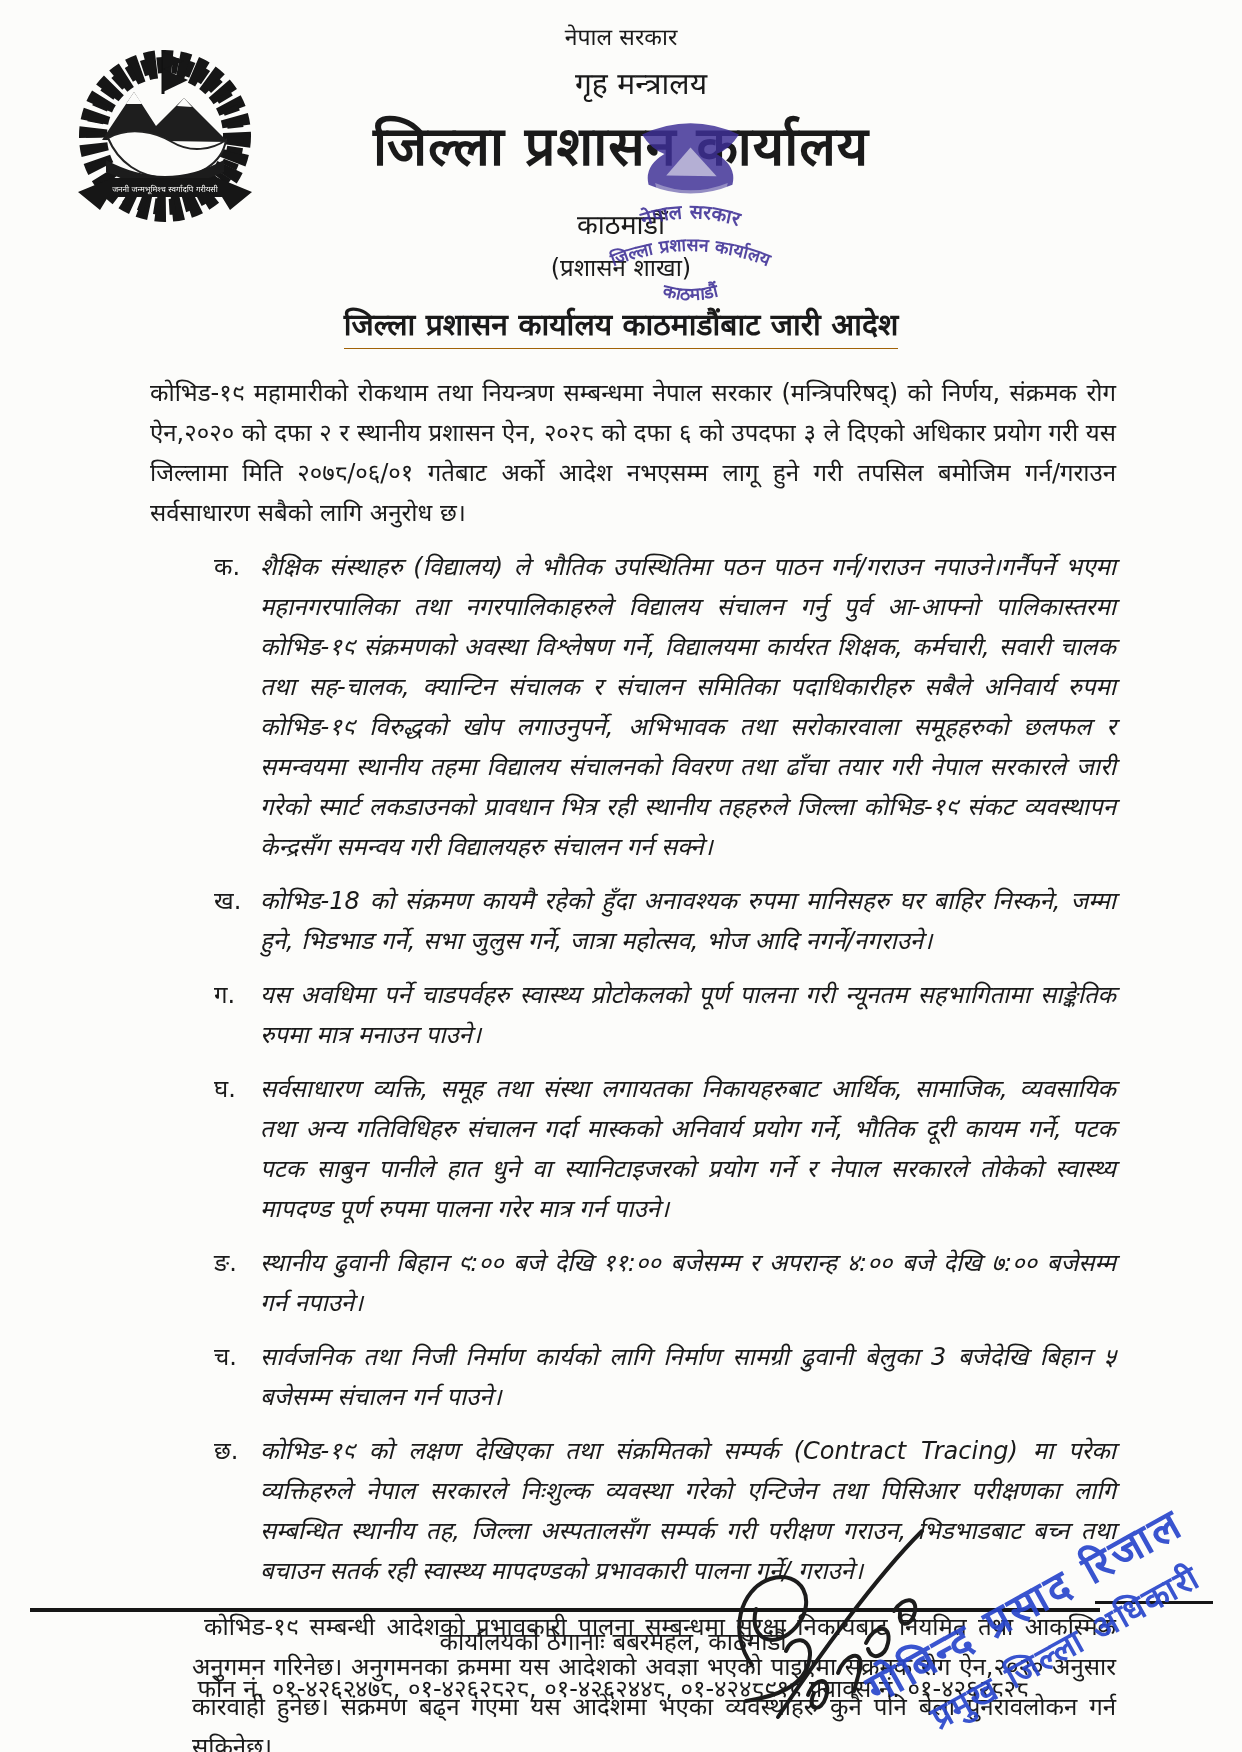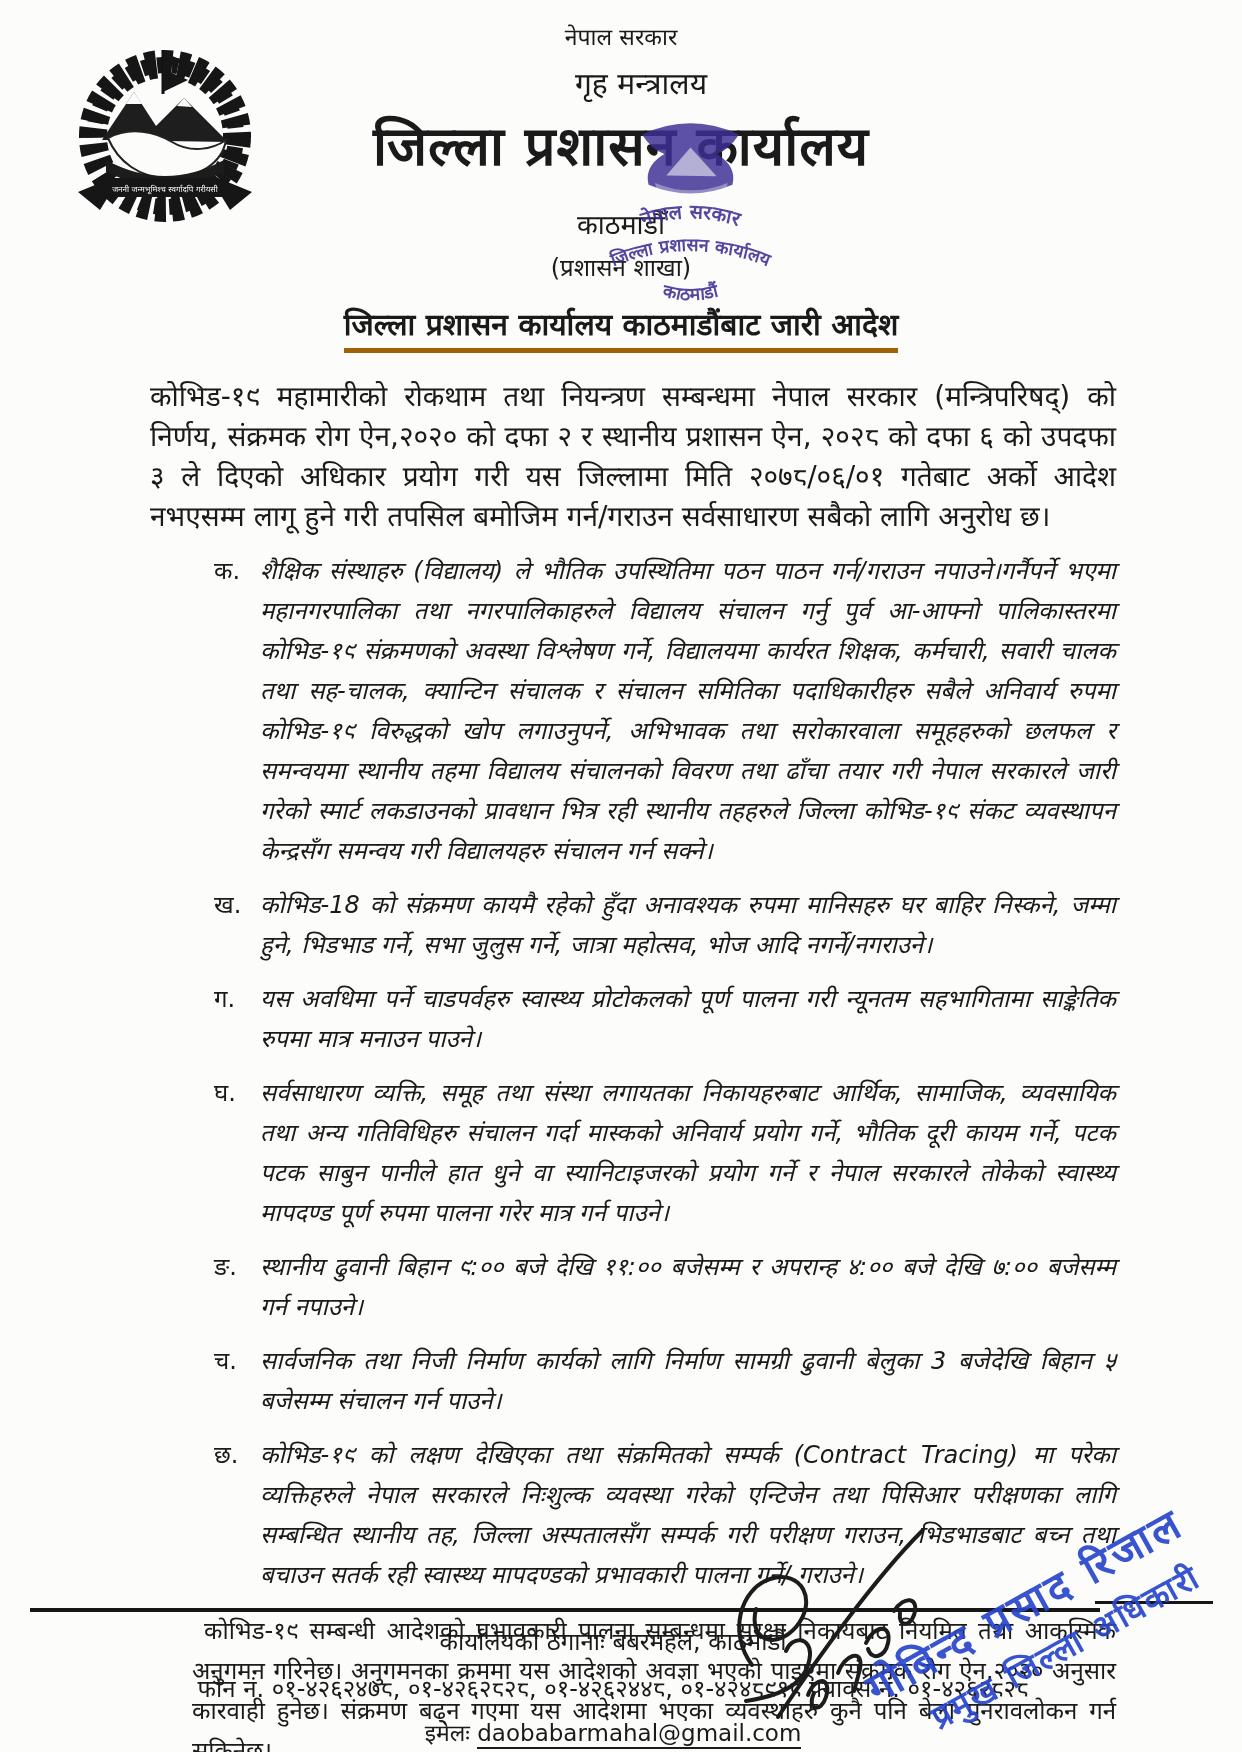--- a/index.html
+++ b/index.html
@@ -26,26 +26,26 @@
     width:220px; height:200px; z-index:2;
   }
   .round-stamp {
     position:absolute; left:588px; top:108px;
     width:205px; height:215px; z-index:3; opacity:.88;
     pointer-events:none;
   }
 
   
   .doc-title { text-align:center; margin-top:20px; font-size:30px; font-weight:bold; position:relative; z-index:1; }
-  .doc-title span { display:inline-block; border-bottom:5px solid #a16207; padding-bottom:4px; }
+  .doc-title span { display:inline-block; border-bottom:1px solid #a16207; padding-bottom:4px; }
 
   
   .intro {
     margin:24px 126px 0 150px;
-    font-size:28px; line-height:40px; text-align:justify;
+    font-size:24px; line-height:40px; text-align:justify;
   }
   .clauses { margin:8px 126px 0 214px; }
   .clause {
     display:flex; margin-top:14px;
     font-size:24px; line-height:40px; text-align:justify;
   }
   .clause .marker { flex:0 0 46px; }
   .clause .ctext  { flex:1;font-style:italic; }
   .closing {
     margin:16px 126px 0 192px;
@@ -193,19 +193,15 @@
   </div>
 
   <div class="rule"></div>
   <div class="rule2"></div>
   <div class="footer">
     <div class="f-address">कार्यालयको ठेगानाः बबरमहल, काठमाडौं</div>
     <div class="f-phone">
       <span>फोन नं. ०१-४२६२४७८,  ०१-४२६२८२८, ०१-४२६२४४८, ०१-४२४८९१८</span>
       <span>फ्याक्स नं. ०१-४२६२८२८</span>
     </div>
-    <div class="f-email">
-      <span>इमेलः</span>
-      <span class="email">daobabarmahal@gmail.com</span>
-    </div>
   </div>
 
 </div>
 
 </body></html>

